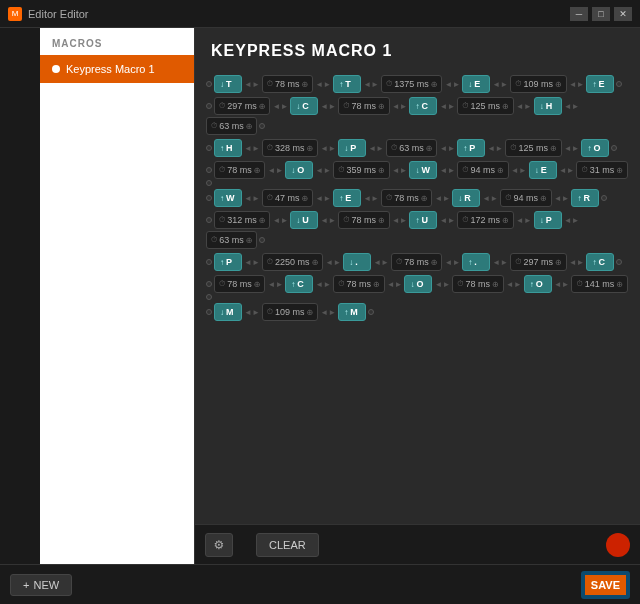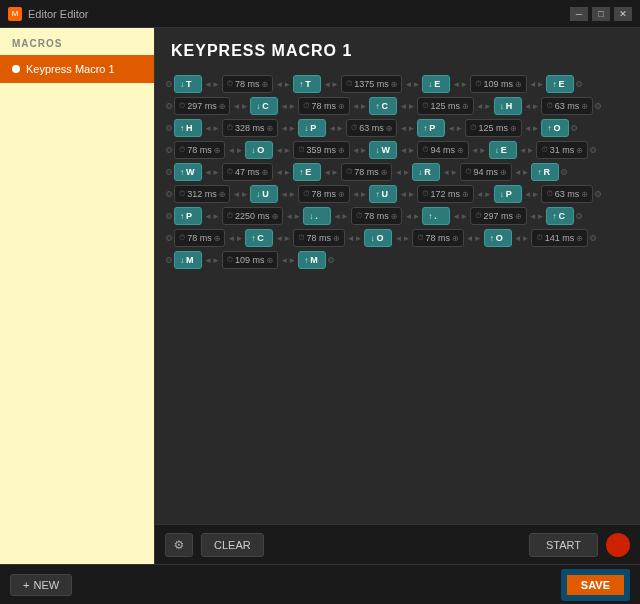--- a/index.html
+++ b/index.html
@@ -50,23 +50,24 @@
       cursor: pointer;
       display: flex; align-items: center; justify-content: center;
     }
 
     .app-body {
       display: flex;
       height: calc(604px - 28px - 40px);
     }
     .sidebar {
       width: 155px;
-      background: #fef9c3;
+      background: #ffffff;
       border-right: 1px solid #333;
       flex-shrink: 0;
+      margin-left: 40px;
     }
     .sidebar-header {
       padding: 10px 12px 6px;
       font-size: 10px;
       font-weight: bold;
       color: #888;
       letter-spacing: 1px;
     }
     .sidebar-item {
       padding: 8px 12px;
@@ -198,20 +199,21 @@
     }
     .btn-clear {
       background: #333;
       border: 1px solid #444;
       border-radius: 3px;
       color: #ccc;
       cursor: pointer;
       padding: 3px 12px;
       font-size: 11px;
       height: 24px;
+      margin-left: 15px;
     }
     .spacer { flex: 1; }
     .btn-start {
       background: #333;
       border: 1px solid #444;
       border-radius: 3px;
       color: #ccc;
       cursor: pointer;
       padding: 3px 16px;
       font-size: 11px;
@@ -251,25 +253,25 @@
       background: #333;
       border: 1px solid #444;
       border-radius: 3px;
       color: #ccc;
       cursor: pointer;
       padding: 4px 14px;
       font-size: 11px;
     }
     .btn-save {
       background: #e05a00;
-      border: 6px solid #0c4a6e;
+      border: 4px solid #0c4a6e;
       border-radius: 3px;
       color: #fff;
       cursor: pointer;
-      padding: 4px 14px;
+      padding: 4px 6px;
       font-size: 11px;
       font-weight: bold;
     }
 
     .macro-canvas::-webkit-scrollbar { width: 6px; }
     .macro-canvas::-webkit-scrollbar-track { background: #222; }
     .macro-canvas::-webkit-scrollbar-thumb { background: #444; }
   </style>
 </head>
 <body>
@@ -454,21 +456,20 @@
         <div class="m-item m-key"><span class="arr">↑</span>M</div>
         <span class="dot-circle"></span>
       </div>
 
     </div>
 
     <div class="bottom-toolbar">
       <button class="btn-gear">⚙</button>
       <button class="btn-clear">CLEAR</button>
       <div class="spacer"></div>
-      <button class="btn-start">START</button>
       <button class="btn-record"></button>
     </div>
 
   </div>
 </div>
 
 <div class="footer">
   <button class="btn-new">
     <span>+</span>
     <span>NEW</span>

